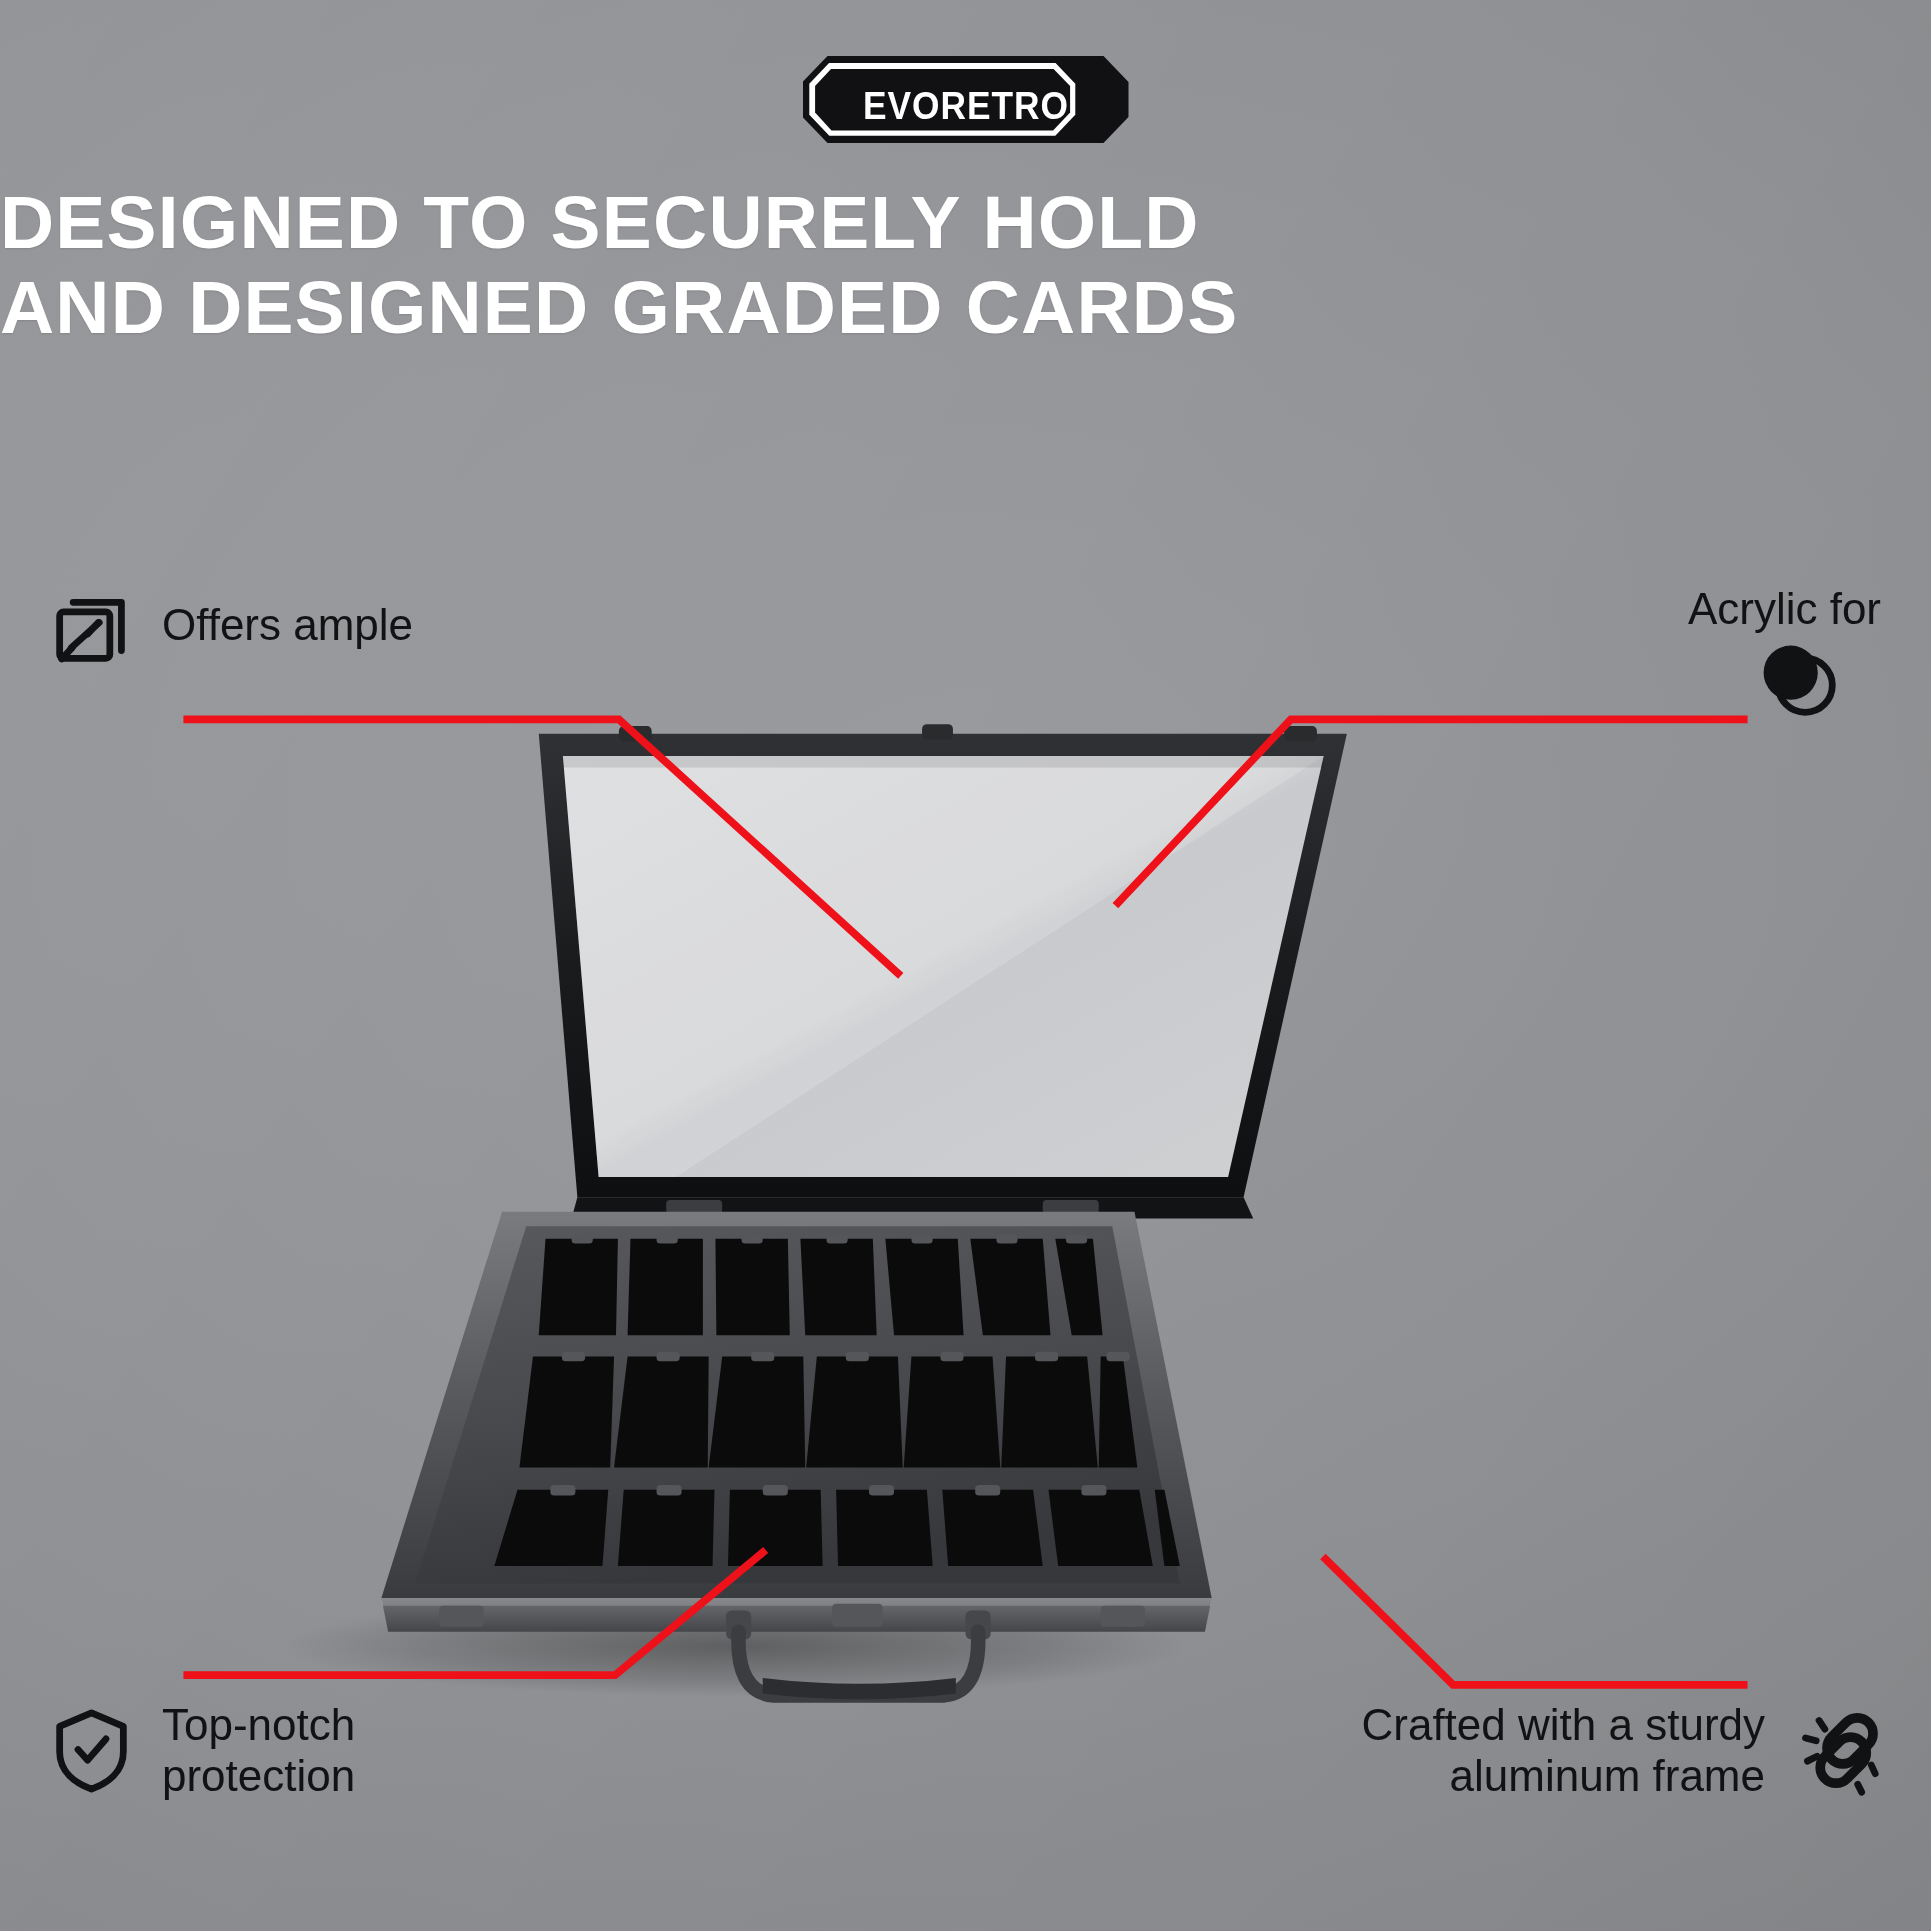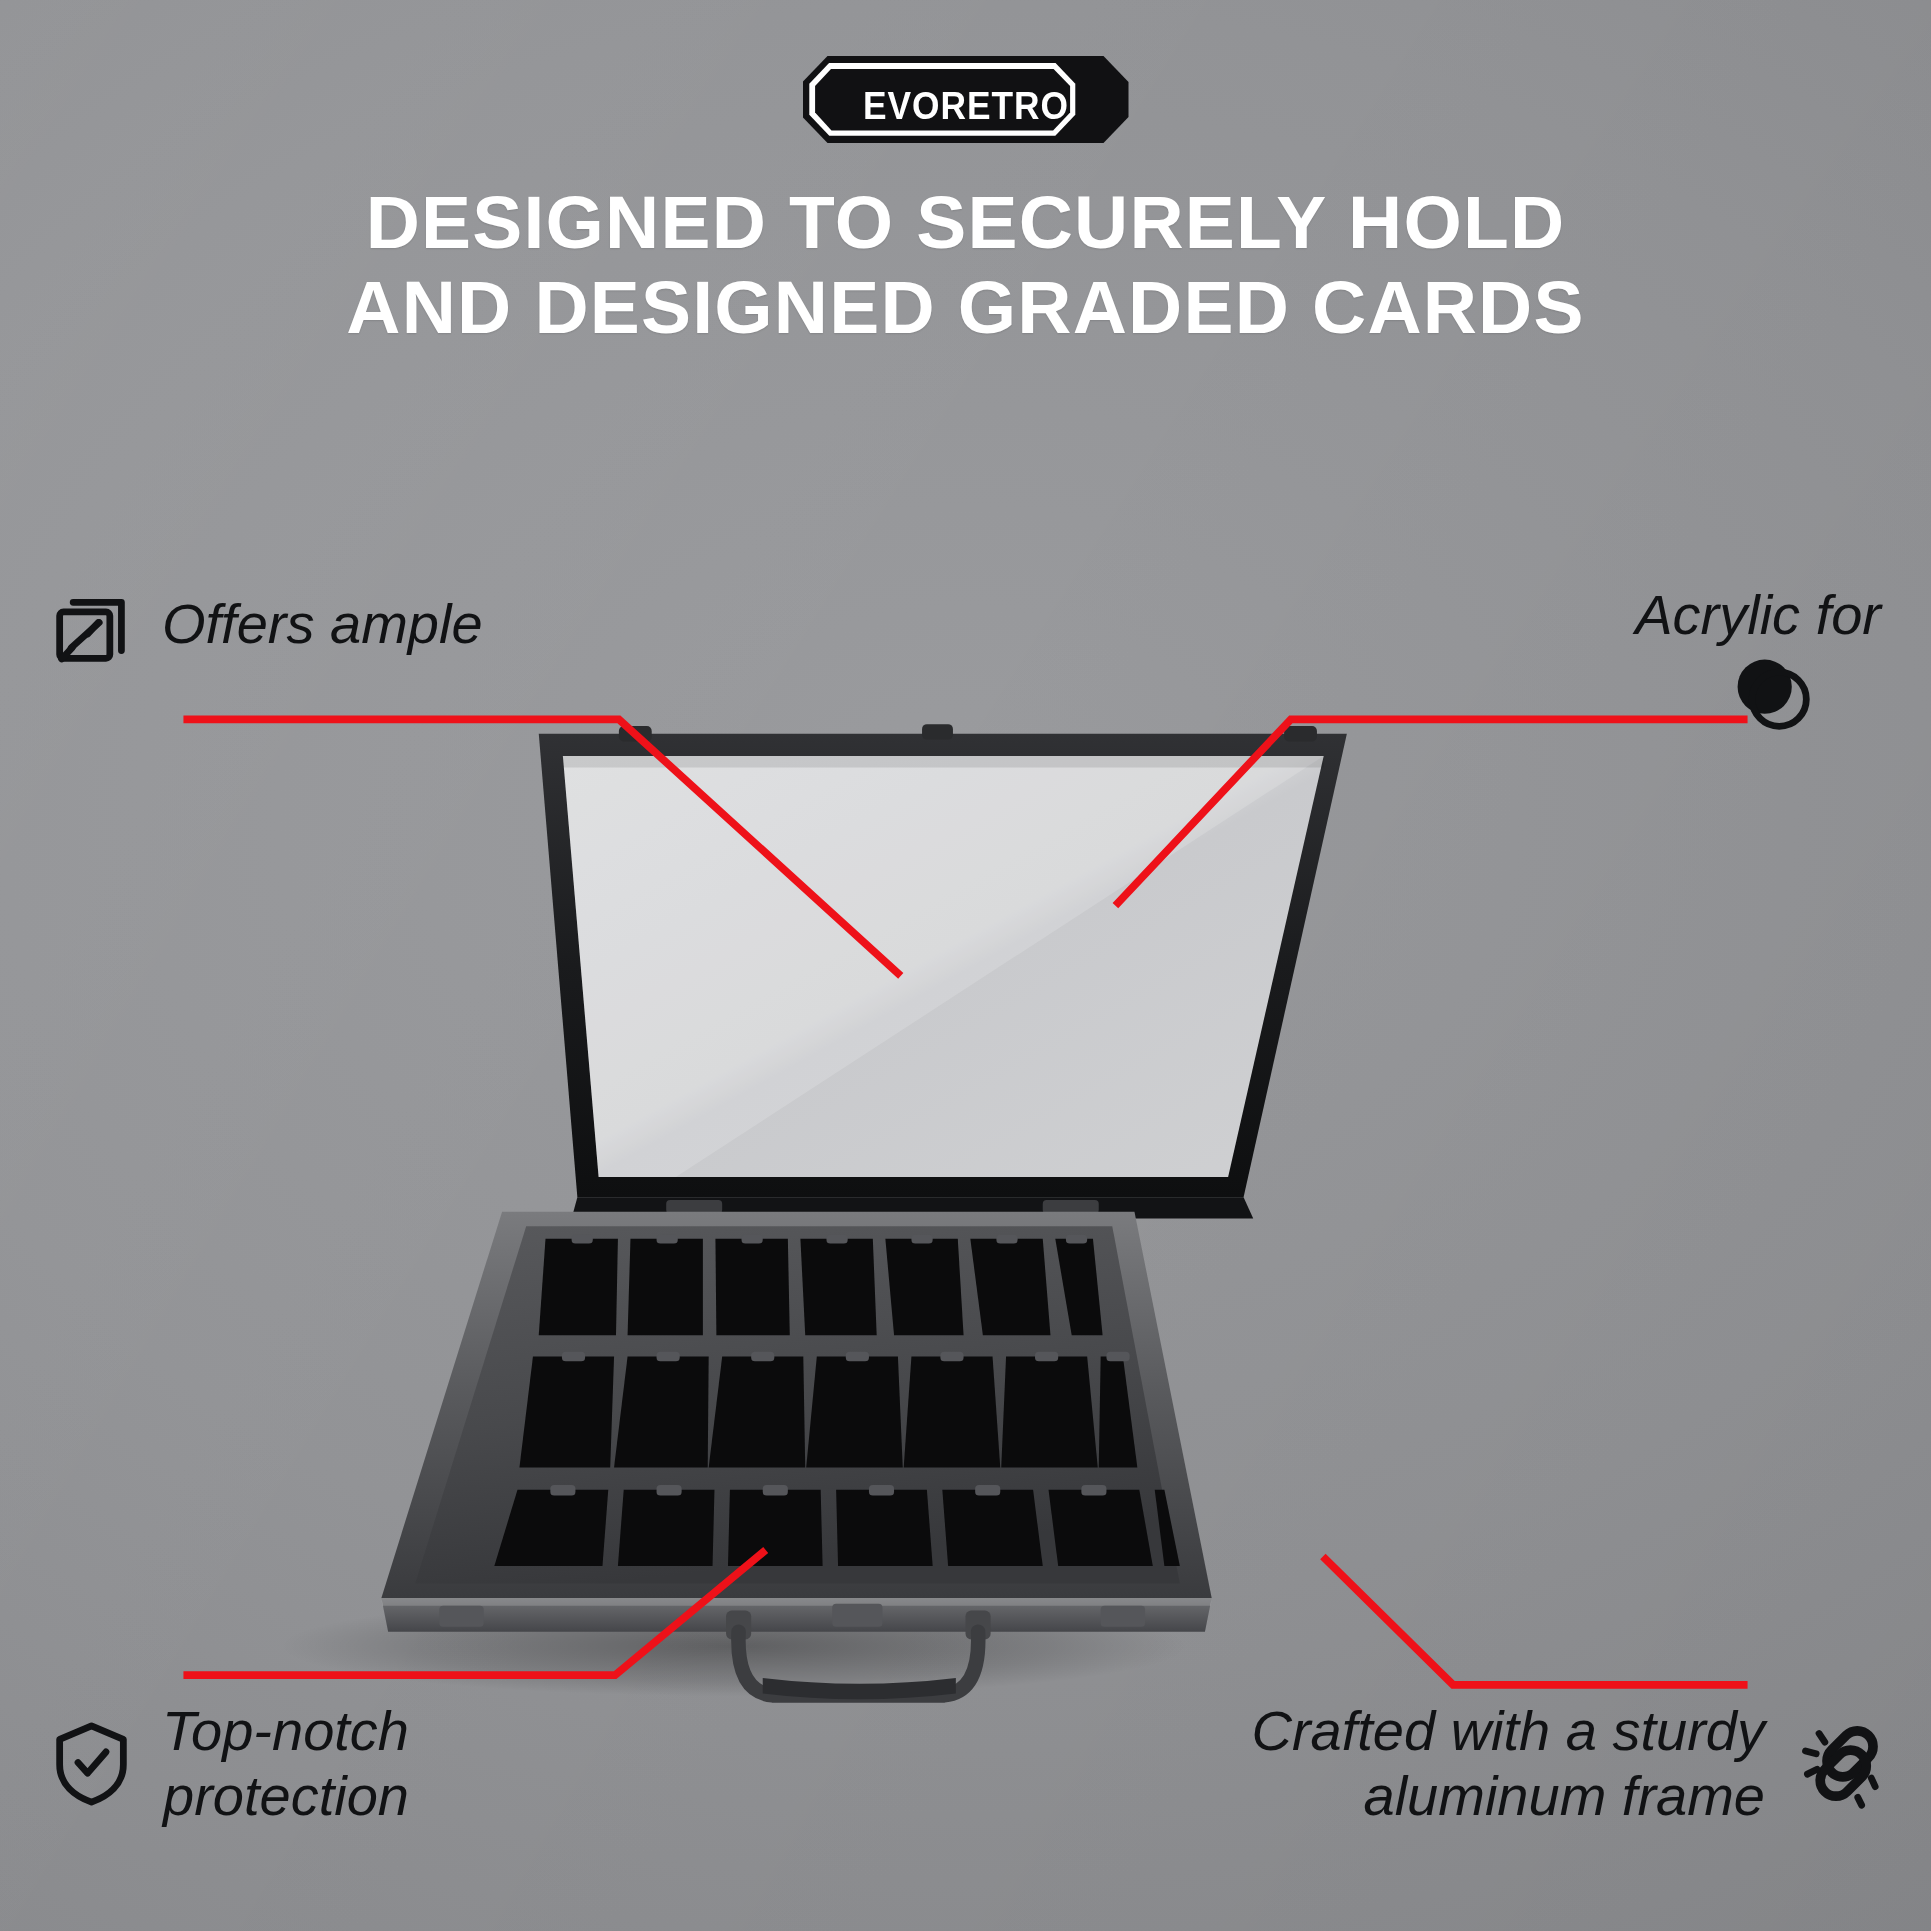--- a/index.html
+++ b/index.html
@@ -39,33 +39,33 @@
   .logo-text{
     position:absolute;inset:0;display:flex;align-items:center;justify-content:center;
     color:#ffffff;font-weight:bold;font-size:38px;letter-spacing:1px;
     font-family:"Liberation Sans", sans-serif;
     transform:scaleX(.93);
   }
 
   
   .headline{
     position:absolute;left:0;right:0;top:180px;z-index:6;
-    text-align:center;color:#ffffff;
+    text-align:left;color:#ffffff;
     font-family:"Liberation Sans", sans-serif;
     font-weight:bold;font-size:75px;line-height:1.13;
     letter-spacing:1.2px;
     text-shadow:0 1px 1.9px rgba(0,0,0,.12);
   }
   .headline .ln{display:block;transform:scaleX(1.0);}
 
   
   .feat{position:absolute;display:flex;align-items:center;z-index:7;}
   .feat .txt{
-    color:#111214;font-size:56px;line-height:1.16;font-weight:400;
-    font-family:"Liberation Sans", sans-serif;white-space:nowrap;font-style:italic;
+    color:#111214;font-size:44px;line-height:1.16;font-weight:400;
+    font-family:"Liberation Sans", sans-serif;white-space:nowrap;
   }
   .feat .txt span{display:block;}
   .feat-ic{flex:0 0 auto;display:block;}
 
   .feat-tl{left:50px;top:583px;}
   .feat-tl .feat-ic{margin-right:29px;}
   .feat-tl .txt{text-align:left;}
 
   .feat-tr{right:50px;top:583px;flex-direction:column;}
   .feat-tr .feat-ic{margin-left:25px;order:2;}

